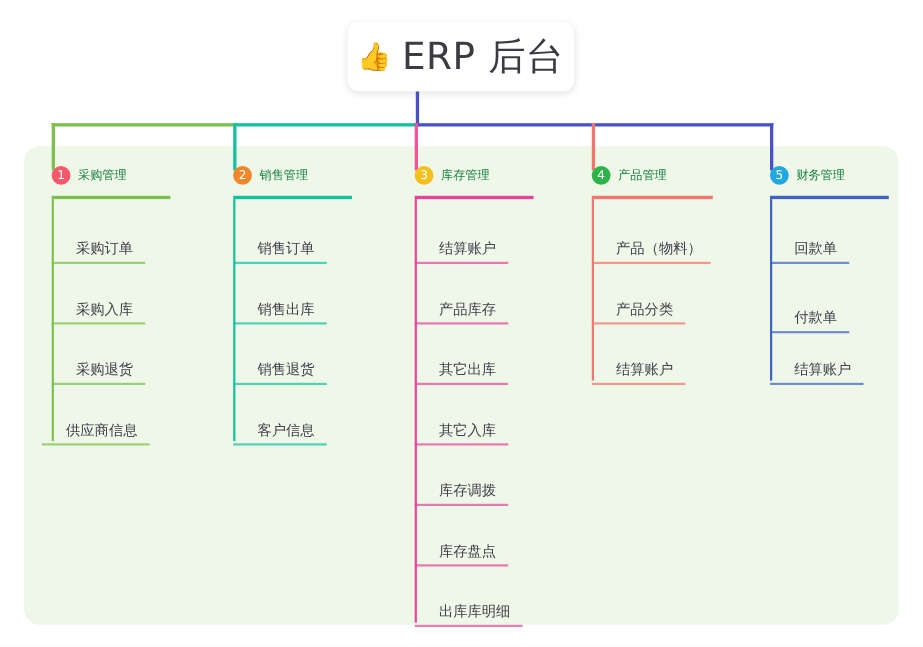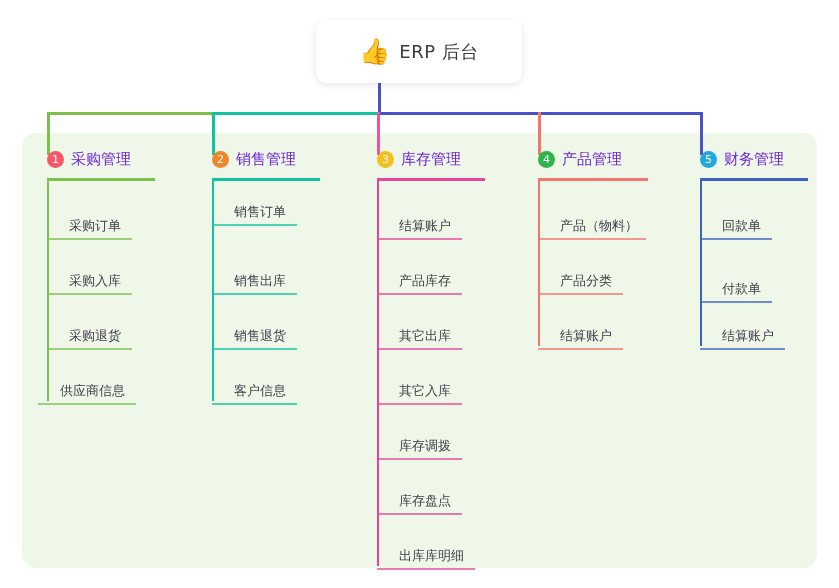--- a/index.html
+++ b/index.html
@@ -44,21 +44,21 @@
     align-items: center;
     justify-content: center;
     gap: 9px;
     z-index: 6;
   }
   .title-emoji {
     font-size: 25px;
     line-height: 1;
   }
   .title-text {
-    font-size: 18px;
+    font-size: 34px;
     color: #3b3b43;
     letter-spacing: 0.5px;
   }
 
   
   .conn {
     position: absolute;
     z-index: 4;
   }
 
@@ -79,22 +79,22 @@
     height: 17px;
     border-radius: 50%;
     color: #ffffff;
     font-size: 11px;
     line-height: 17px;
     text-align: center;
     flex: 0 0 auto;
     font-family: "DejaVu Sans", "Liberation Sans", sans-serif;
   }
   .col-title {
-    font-size: 15px;
-    color: #6d28d9;
+    font-size: 11px;
+    color: #15803d;
     white-space: nowrap;
   }
   .col-rule {
     position: absolute;
     left: 18px;
     top: 30px;
     height: 3px;
   }
 
   
@@ -170,21 +170,21 @@
         <div class="leaf-rule" style="width: 98px; background: rgb(124, 193, 79); opacity: 0.72;"></div>
       </div>
       <div class="col" style="left: 194px; top: 148px;">
         <div class="col-head">
           <span class="badge" style="background: rgb(240, 133, 42);">2</span>
           <span class="col-title">销售管理</span>
         </div>
         <div class="col-rule" style="width: 108px; background: rgb(18, 194, 160);"></div>
       </div>
       <div class="spine" style="left: 212px; top: 181px; height: 220px; background: rgb(18, 194, 160);"></div>
-      <div class="leaf" style="left: 212px; top: 171px; width: 85px;">
+      <div class="leaf" style="left: 212px; top: 185px; width: 85px;">
         <span class="leaf-label">销售订单</span>
         <div class="leaf-rule" style="width: 85px; background: rgb(18, 194, 160); opacity: 0.72;"></div>
       </div>
       <div class="leaf" style="left: 212px; top: 240px; width: 85px;">
         <span class="leaf-label">销售出库</span>
         <div class="leaf-rule" style="width: 85px; background: rgb(18, 194, 160); opacity: 0.72;"></div>
       </div>
       <div class="leaf" style="left: 212px; top: 295px; width: 85px;">
         <span class="leaf-label">销售退货</span>
         <div class="leaf-rule" style="width: 85px; background: rgb(18, 194, 160); opacity: 0.72;"></div>

